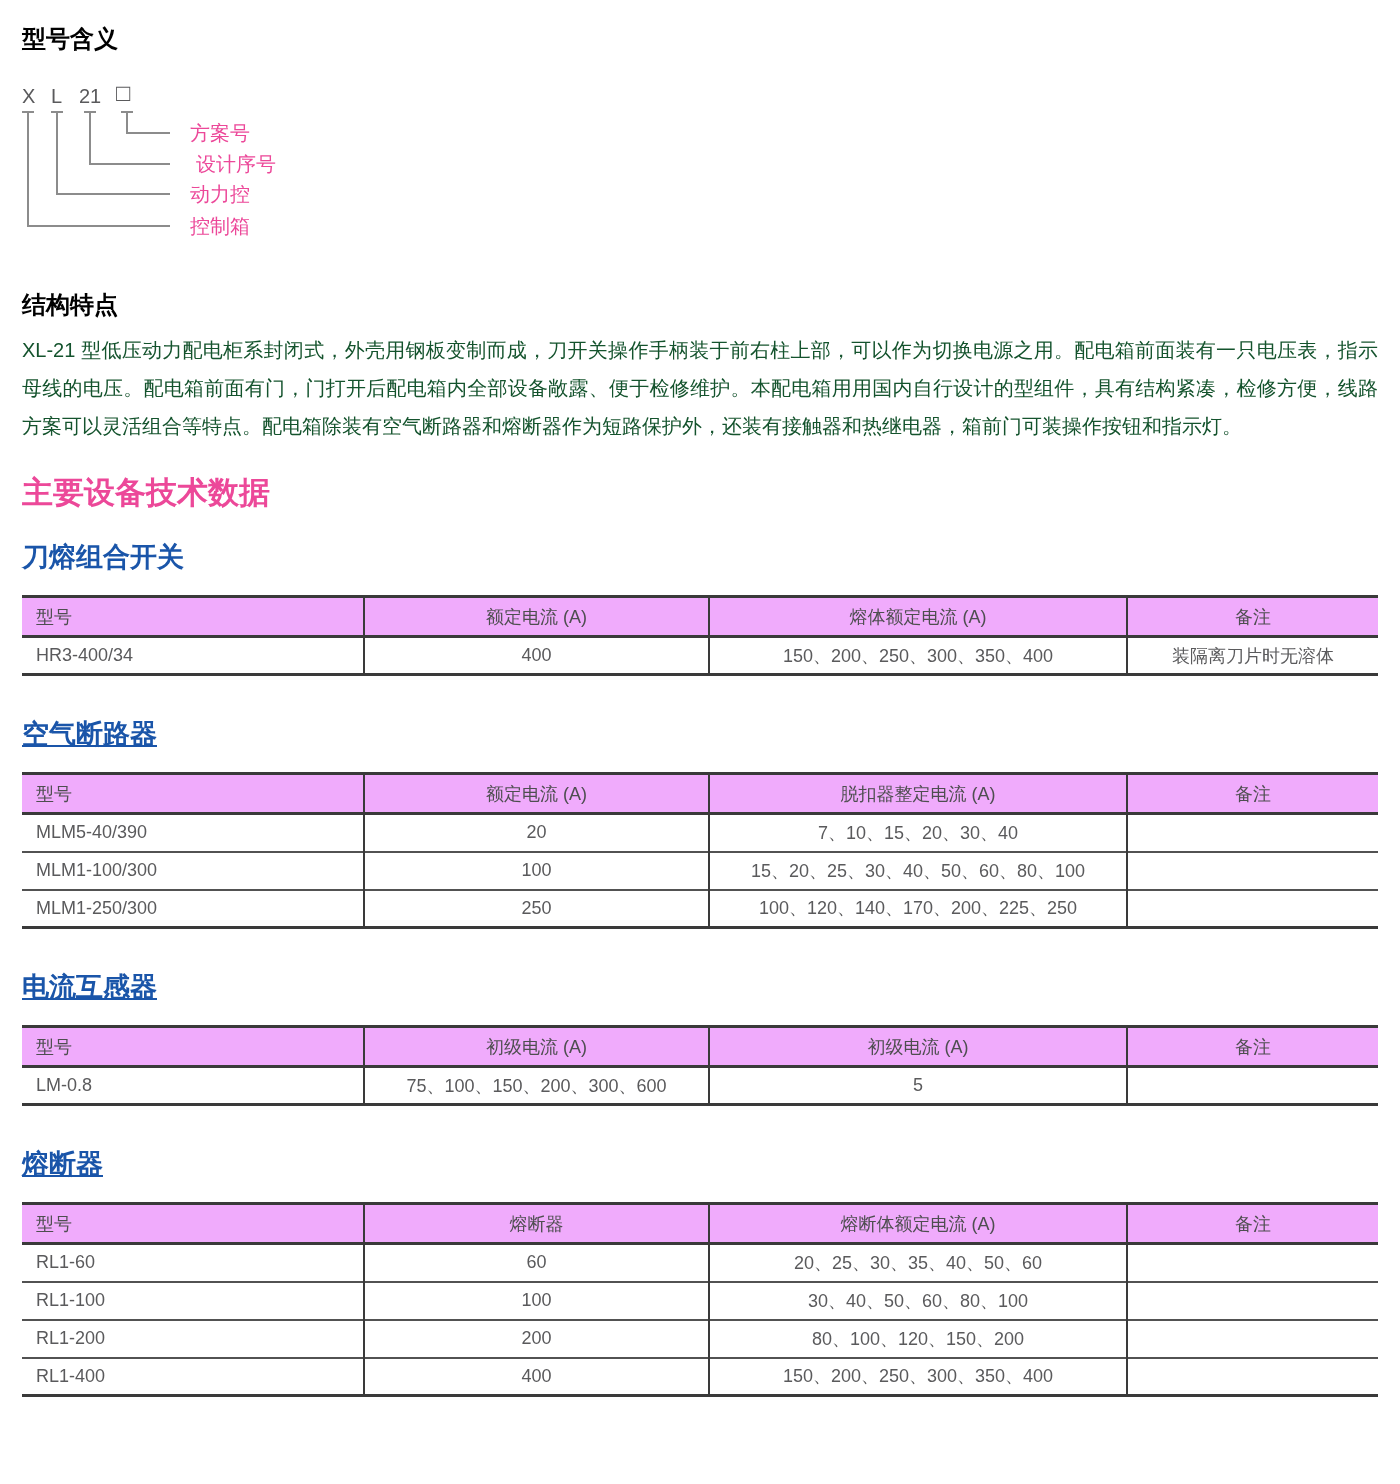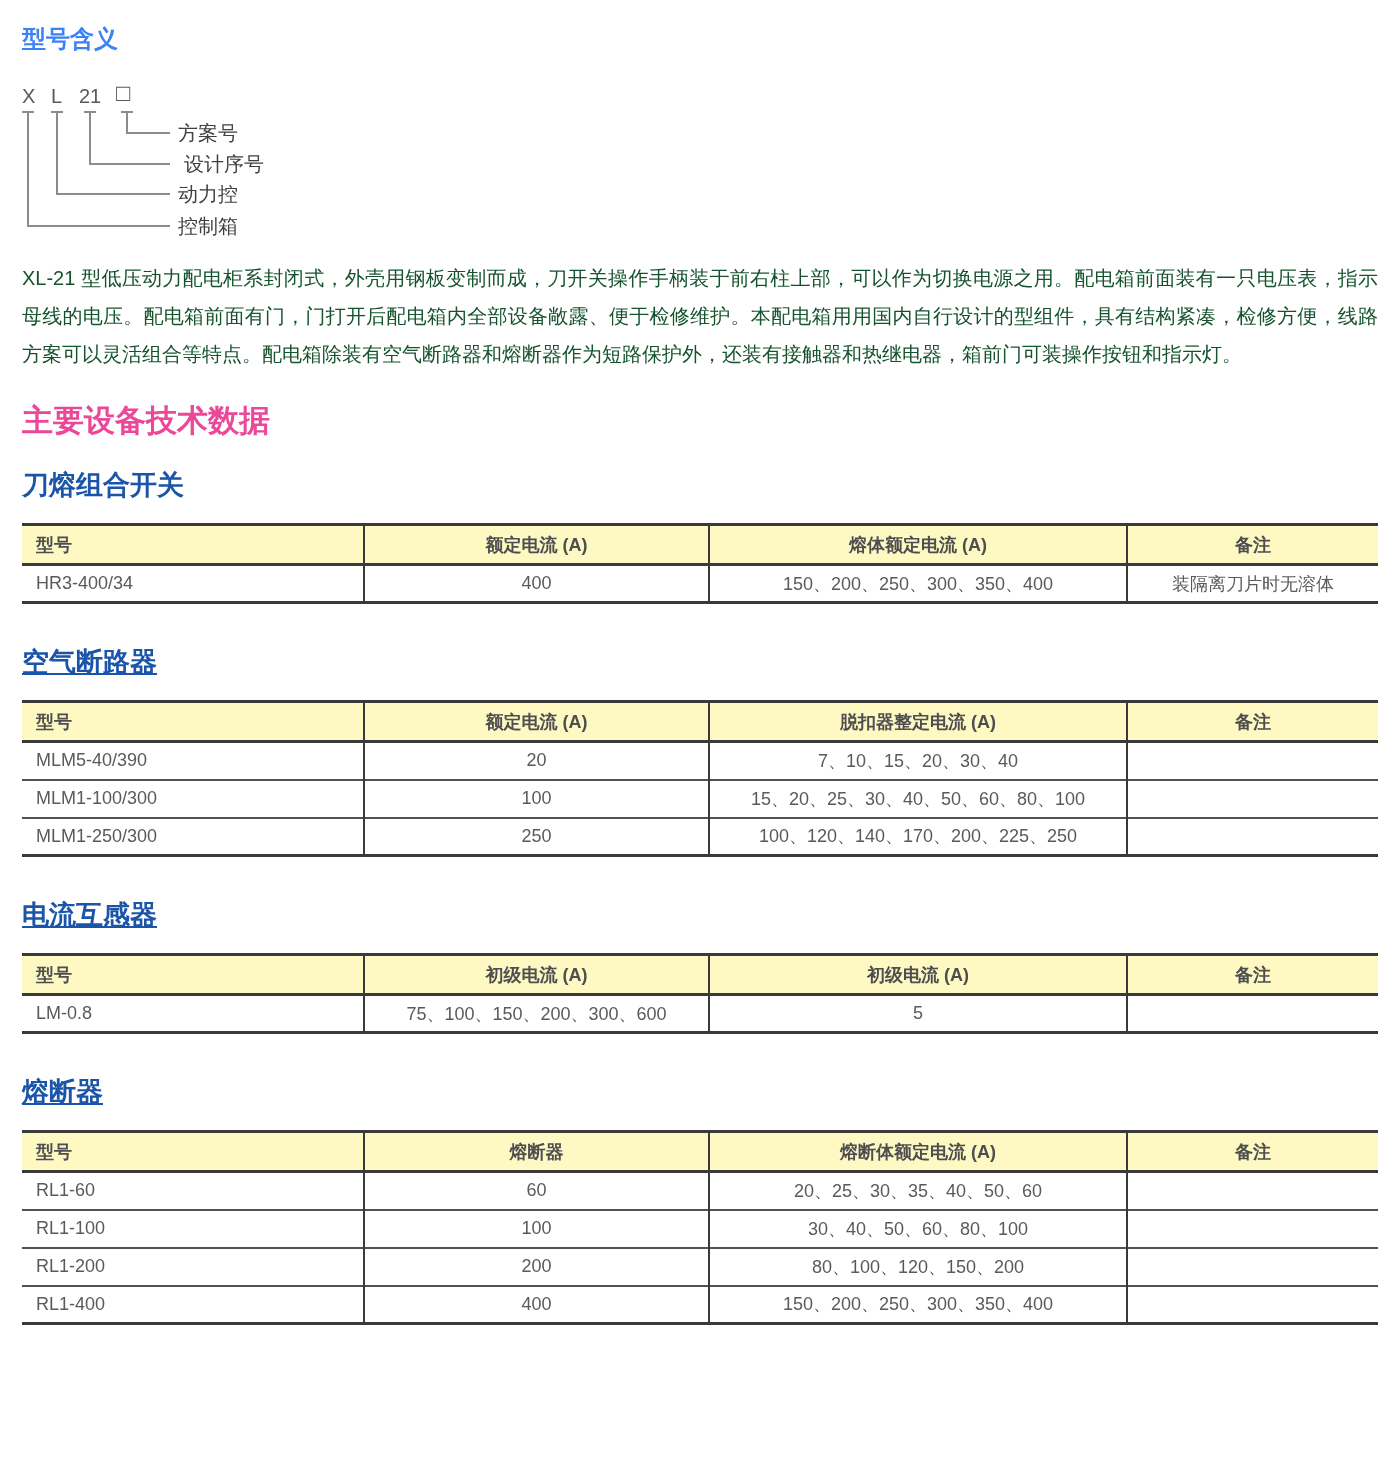--- a/index.html
+++ b/index.html
@@ -1,20 +1,20 @@
 <!DOCTYPE html>
 <html><head>
 <meta charset="utf-8">
 <style>
   * { margin:0; padding:0; box-sizing:border-box; }
   html,body { width:1400px; height:1484px; background:#ffffff; overflow:hidden;
               font-family:"Liberation Sans", sans-serif; }
   .content { padding:0 22px; width:1400px; }
 
-  h2.head-sm  { font-size:24px; line-height:24px; font-weight:bold; color:#3b82f6; }
+  h2.head-sm  { font-size:24px; line-height:24px; font-weight:bold; color:#000000; }
   h1.head-lg  { font-size:31px; line-height:36px; font-weight:bold; color:#ec4899; margin-top:30px; }
   h3.head-sub { font-size:27px; line-height:24px; font-weight:bold; color:#1a55a9; }
 
   #model-heading { margin-top:27px; }
   #structure-heading { margin-top:48px; }
   .sub-1 { margin-top:34px; }
   .sub-n { margin-top:46px;text-decoration:underline; }
 
   
   .diagram { position:relative; height:160px; margin-top:34px; color:#5a5a5c; }
@@ -26,35 +26,35 @@
   .vline { position:absolute; top:26px; width:2px; background:#8c8c8c; }
   .vl-0 { left:5px;   height:114px; }
   .vl-1 { left:34px;  height:82px;  }
   .vl-2 { left:67px;  height:52px;  }
   .vl-3 { left:104px; height:21px;  }
   .hline { position:absolute; height:2px; background:#8c8c8c; }
   .hl-3 { top:47px;  left:104px; width:44px;  }
   .hl-2 { top:78px;  left:67px;  width:81px;  }
   .hl-1 { top:108px; left:34px;  width:114px; }
   .hl-0 { top:140px; left:5px;   width:143px; }
-  .dlabel { position:absolute; left:156px; font-size:20px; line-height:26px; color:#404040; }
+  .dlabel { position:absolute; left:168px; font-size:20px; line-height:26px; color:#ec4899; }
   .dl-3 { top:35px; } .dl-2 { top:66px;margin-left:6px; } .dl-1 { top:96px; } .dl-0 { top:128px; }
 
   
   p.body-text { margin-top:14px; font-size:20px; line-height:38px; color:#14532d;
                 text-align:justify; }
 
   
   table.tbl { width:1356px; border-collapse:collapse; table-layout:fixed;
               margin-top:26px; font-size:18px; color:#5a5a5c;
               border-top:3px solid #3a3a3a; border-bottom:3px solid #3a3a3a; }
   .tbl col.c1 { width:342px; } .tbl col.c2 { width:345px; }
   .tbl col.c3 { width:418px; } .tbl col.c4 { width:251px; }
   .tbl thead tr { border-bottom:3px solid #3a3a3a; }
-  .tbl thead th { background:#fef9c3; font-weight:bold; height:40px; color:#4e4e50;
+  .tbl thead th { background:#f0abfc; font-weight:normal; height:40px; color:#4e4e50;
                   text-align:center; }
   .tbl tbody td { height:38px; text-align:center; }
   .tbl tbody tr:not(:first-child) { border-top:2px solid #525252; }
   .tbl th:not(:last-child), .tbl td:not(:last-child) { border-right:2px solid #3a3a3a; }
   .tbl th:first-child, .tbl td:first-child { text-align:left; padding-left:14px; }
 </style>
 </head>
 <body>
 
 <div class="content">
@@ -81,20 +81,21 @@
     <span class="hline hl-1"></span>
     <span class="hline hl-2"></span>
     <span class="hline hl-3"></span>
 
     <span class="dlabel dl-3">方案号</span>
     <span class="dlabel dl-2">设计序号</span>
     <span class="dlabel dl-1">动力控</span>
     <span class="dlabel dl-0">控制箱</span>
   </div>
 
+  <h2 class="head-sm" id="structure-heading">结构特点</h2>
 
   <p class="body-text">XL-21 型低压动力配电柜系封闭式，外壳用钢板变制而成，刀开关操作手柄装于前右柱上部，可以作为切换电源之用。配电箱前面装有一只电压表，指示母线的电压。配电箱前面有门，门打开后配电箱内全部设备敞露、便于检修维护。本配电箱用用国内自行设计的型组件，具有结构紧凑，检修方便，线路方案可以灵活组合等特点。配电箱除装有空气断路器和熔断器作为短路保护外，还装有接触器和热继电器，箱前门可装操作按钮和指示灯。</p>
 
   <h1 class="head-lg">主要设备技术数据</h1>
 
   <h3 class="head-sub sub-1">刀熔组合开关</h3>
   <table class="tbl">
     <colgroup>
         <col class="c1">
         <col class="c2">

